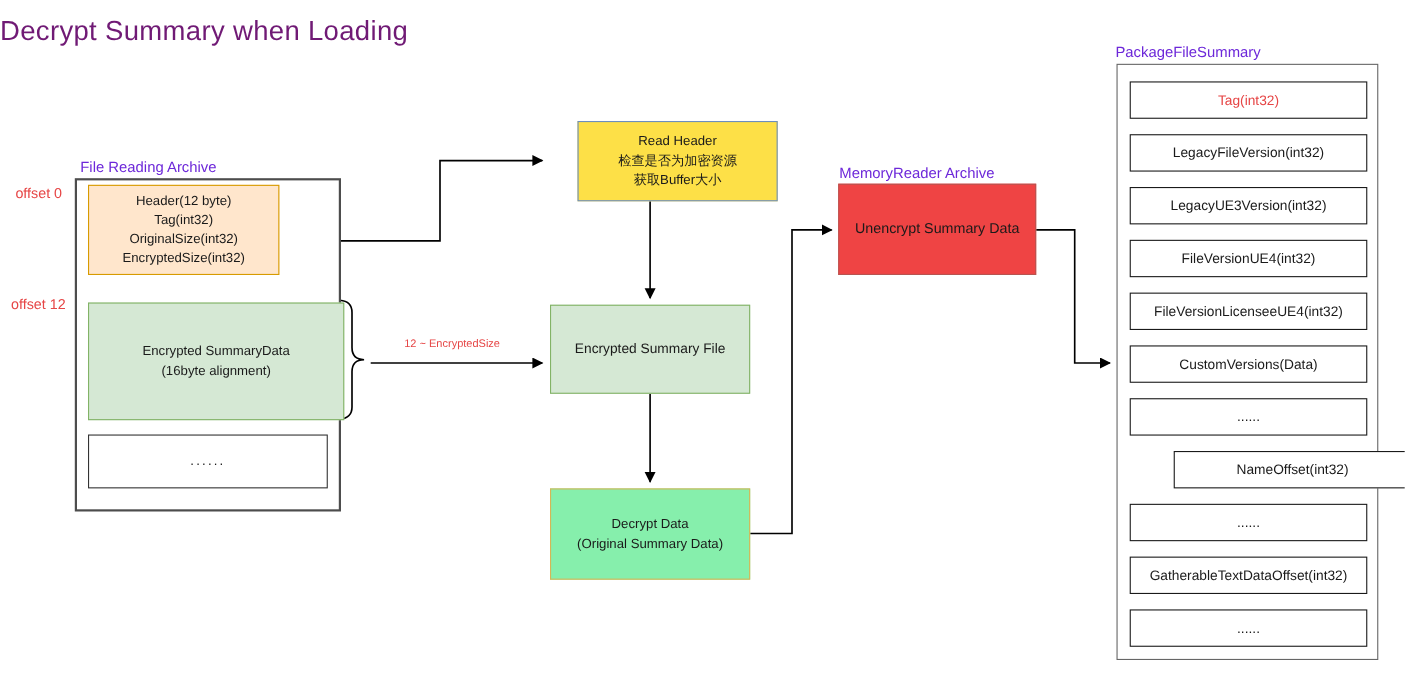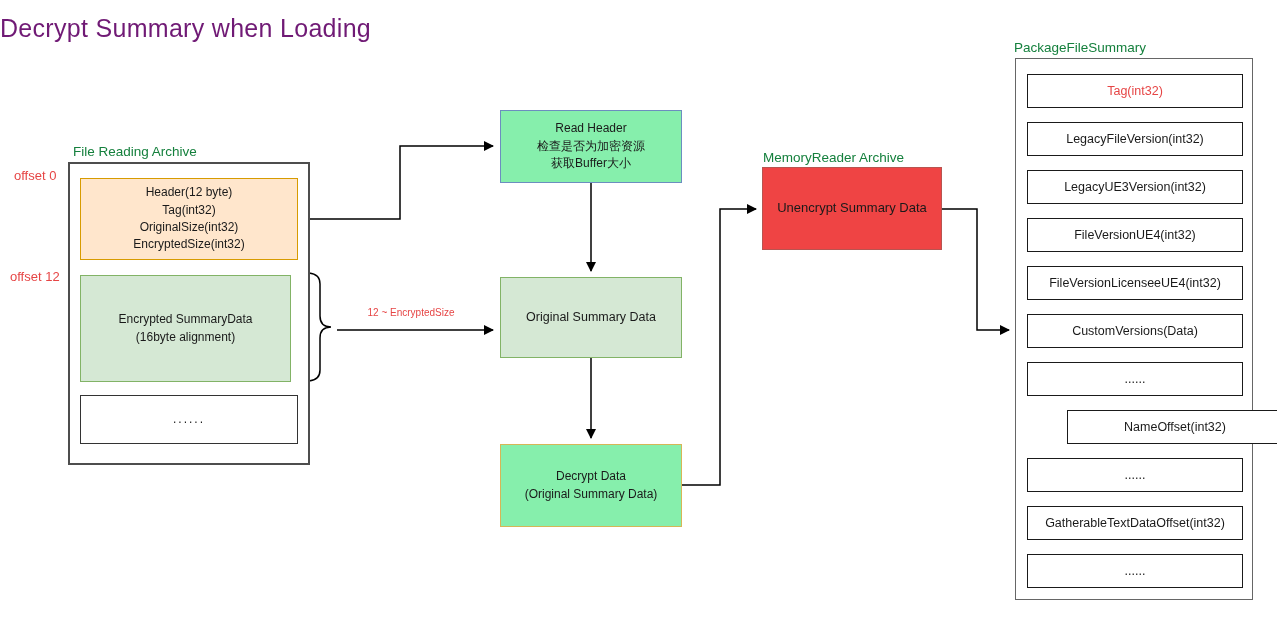--- a/index.html
+++ b/index.html
@@ -18,26 +18,26 @@
     text-align:center;white-space:pre-line;
     font-size:12px;line-height:1.45;color:#1a1a1a;
   }
   .container-frame{
     position:absolute;box-sizing:border-box;background:#fff;
   }
   .frame-dark{border:2px solid #4d4d4d;}
   .frame-gray{border:1.5px solid #666;}
   .orange{background:#ffe6cc;border:1px solid #d79b00;}
   .green{background:#d5e8d4;border:1px solid #82b366;}
-  .blue{background:#86efac;border:1px solid #6c8ebf;}
+  .blue{background:#fde047;border:1px solid #6c8ebf;margin-left:25px;}
   .yellow{background:#86efac;border:1px solid #d6b656;}
   .pink{background:#ef4444;border:1px solid #b85450;}
   .white-box{background:#fff;border:1.5px solid #333;}
   .ext-label{
-    position:absolute;font-size:13.5px;color:#15803d;white-space:nowrap;
+    position:absolute;font-size:13.5px;color:#6d28d9;white-space:nowrap;
   }
   .red-text{color:#e64545;}
   .offset-label{
     position:absolute;font-size:13px;white-space:nowrap;
   }
   .range-label{
     position:absolute;font-size:10px;text-align:center;white-space:nowrap;
   }
   .pfs-row{
     position:absolute;left:11px;width:216px;height:34px;box-sizing:border-box;
@@ -66,34 +66,34 @@
   <path d="M942 209 H977 V330 H1009" fill="none" stroke="#000" stroke-width="1.5" marker-end="url(#arrow)"></path>
   <path d="M309 273 Q320 274 320 284 L320 316 Q320 327 331 327 Q320 327 320 338 L320 370 Q320 380 309 381" fill="none" stroke="#000" stroke-width="1.5"></path>
 </svg>
 
 <div class="ext-label" style="left:73px;top:144px;">File Reading Archive</div>
 <div class="container-frame frame-dark" style="left:68px;top:162px;width:242px;height:303px;"></div>
 
 <div class="offset-label red-text" style="left:14px;top:168px;text-align:center;">offset 0</div>
 <div class="offset-label red-text" style="left:10px;top:269px;">offset 12</div>
 
-<div class="box orange" style="left:80px;top:178px;width:218px;height:82px;text-align:center;">Header(12 byte)
+<div class="box orange" style="left:80px;top:168px;width:174px;height:82px;text-align:center;">Header(12 byte)
 Tag(int32)
 OriginalSize(int32)
 EncryptedSize(int32)</div>
-<div class="box green" style="left:80px;top:275px;width:211px;height:107px;">Encrypted SummaryData
+<div class="box green" style="left:80px;top:275px;width:233px;height:107px;">Encrypted SummaryData
 (16byte alignment)</div>
 <div class="box white-box" style="left:80px;top:395px;width:218px;height:49px;letter-spacing:2px;">......</div>
 
 <div class="range-label red-text" style="left:347px;top:307px;width:128px;">12 ~ EncryptedSize</div>
 
 <div class="box blue" style="left:500px;top:110px;width:182px;height:73px;">Read Header
 检查是否为加密资源
 获取Buffer大小</div>
-<div class="box green" style="left:500px;top:277px;width:182px;height:81px;font-size:12.5px;">Original Summary Data</div>
+<div class="box green" style="left:500px;top:277px;width:182px;height:81px;font-size:12.5px;">Encrypted Summary File</div>
 <div class="box yellow" style="left:500px;top:444px;width:182px;height:83px;">Decrypt Data
 (Original Summary Data)</div>
 
 <div class="ext-label" style="left:763px;top:150px;text-align:center;">MemoryReader Archive</div>
 <div class="box pink" style="left:762px;top:167px;width:180px;height:83px;font-size:13px;">Unencrypt Summary Data</div>
 
 <div class="ext-label" style="left:1014px;top:40px;">PackageFileSummary</div>
 <div class="container-frame frame-gray" style="left:1015px;top:58px;width:238px;height:542px;">
   <div>
       <div class="pfs-row red-text" style="top: 15px;">Tag(int32)</div>

